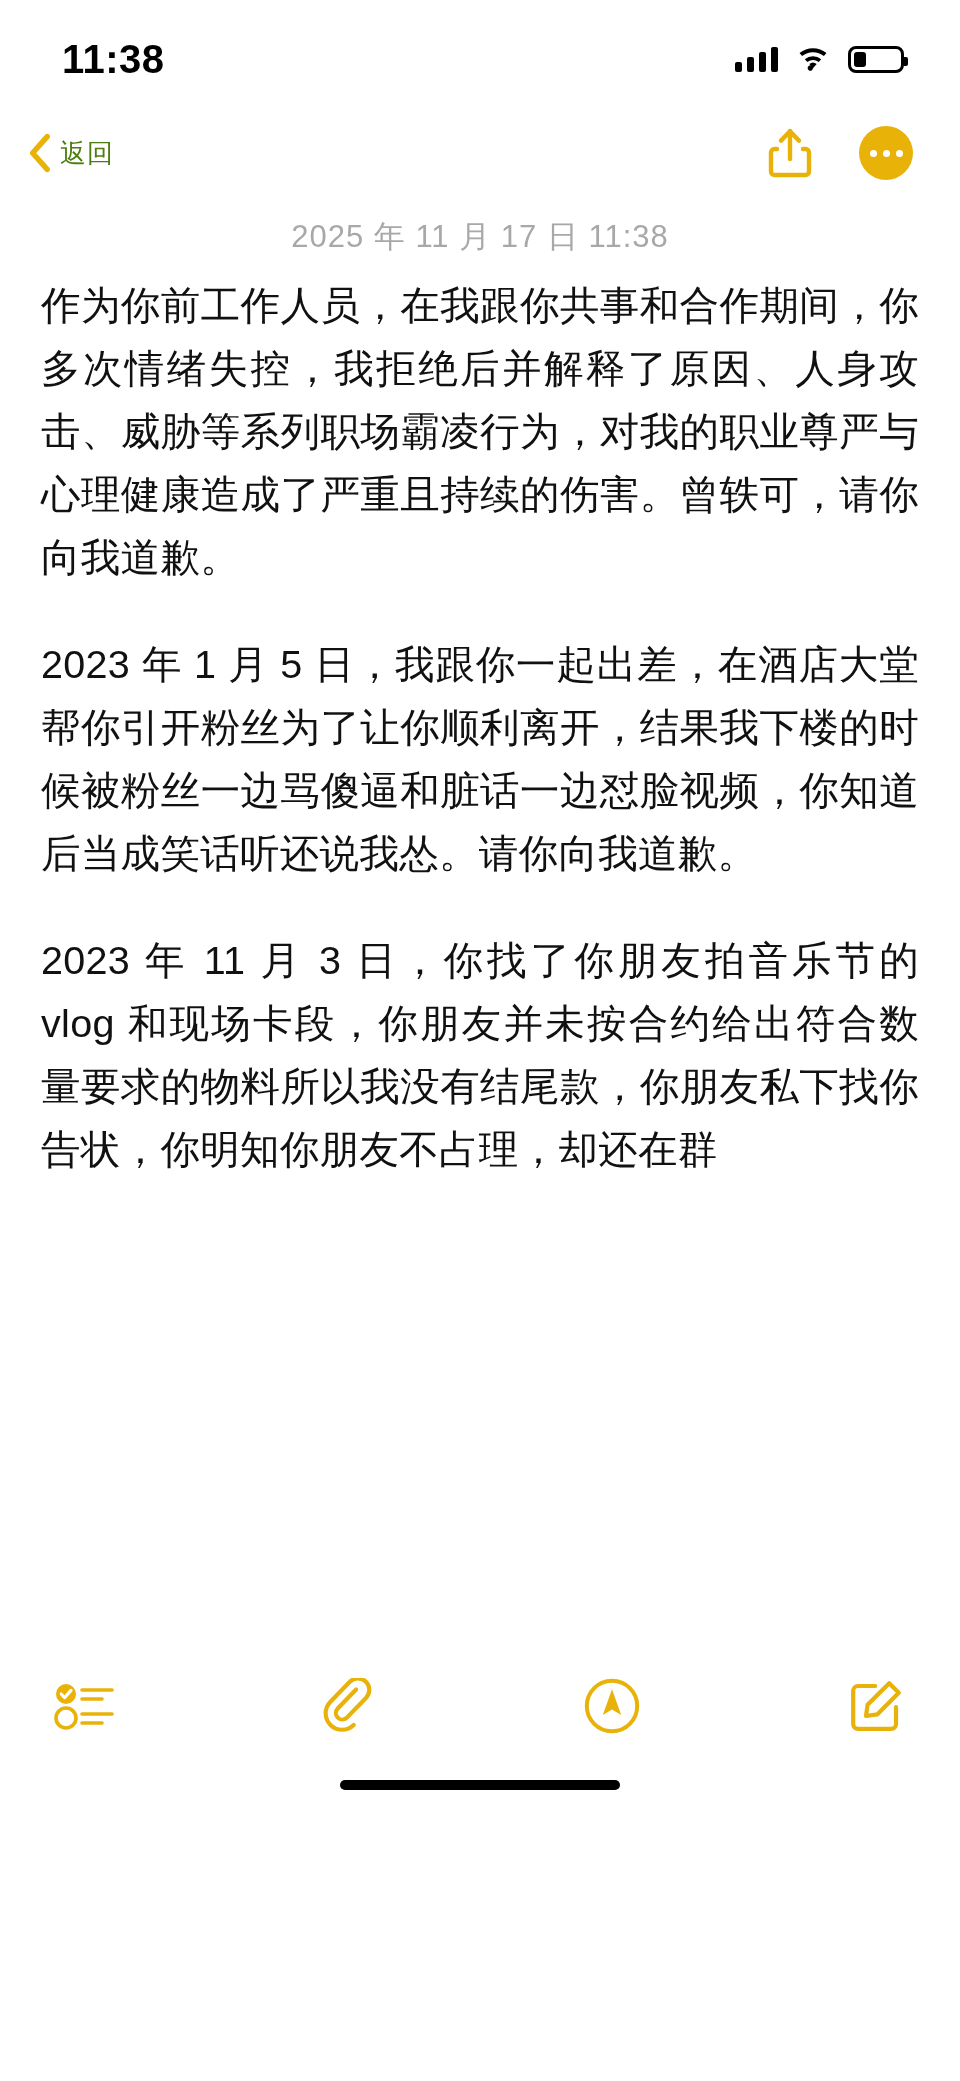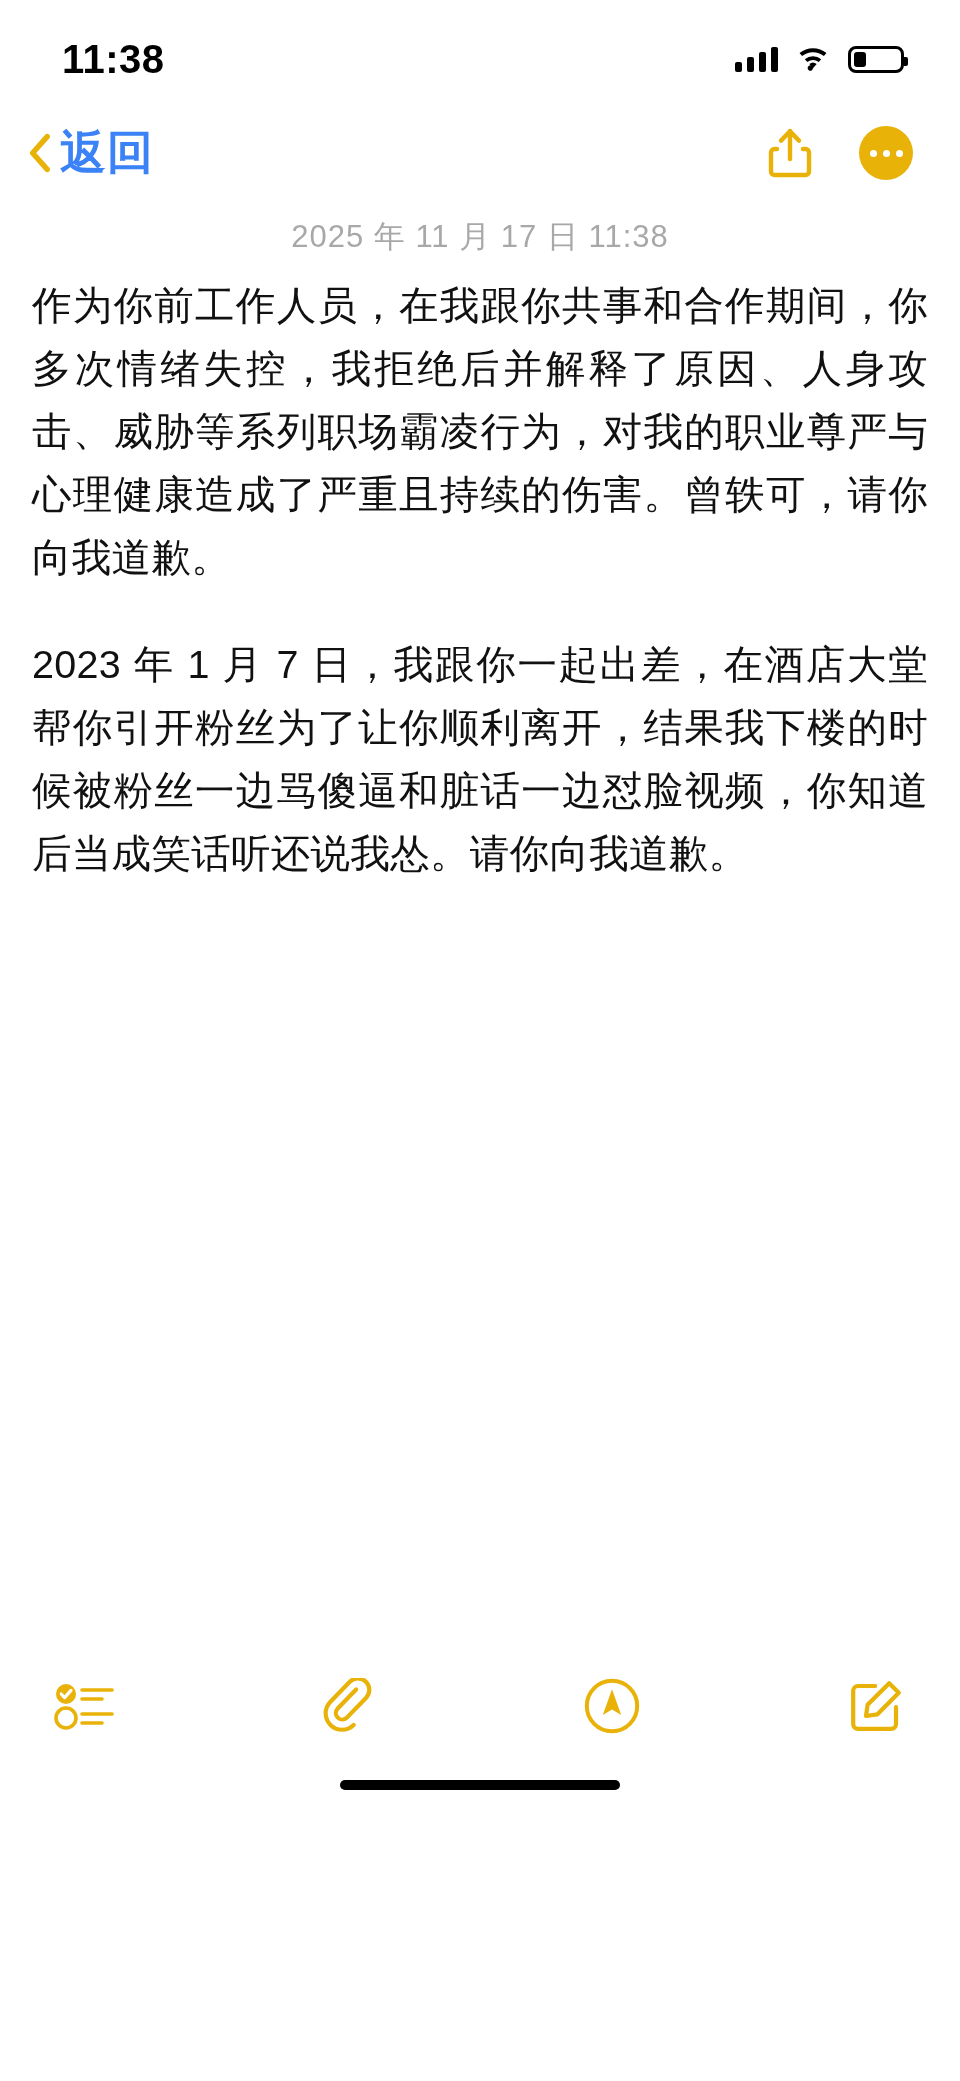--- a/index.html
+++ b/index.html
@@ -93,24 +93,23 @@
   }
   .back-button {
     display: flex;
     align-items: center;
     gap: 8px;
     color: #e9b208;
     cursor: pointer;
   }
   .chev-left { width: 26px; height: 40px; }
   .back-label {
-    font-size: 46px;
-    color: #3b82f6;
+    font-size: 26px;
+    color: #4d7c0f;
     letter-spacing: 1px;
-    font-weight: bold;
   }
   .nav-spacer { flex: 1 1 auto; }
   .nav-actions {
     display: flex;
     align-items: center;
     gap: 40px;
   }
   .icon-btn {
     width: 56px; height: 56px;
     display: flex; align-items: center; justify-content: center;
@@ -126,21 +125,21 @@
   .more-circle span {
     width: 7px; height: 7px; border-radius: 50%;
     background: #fff;
     display: block;
   }
 
   
   .note-scroll {
     flex: 1 1 auto;
     overflow: hidden;
-    padding: 0 32px;
+    padding: 0 41px;
     position: relative;
   }
   .note-date {
     text-align: center;
     color: #a8a8a8;
     font-size: 31px;
     margin: 18px 0 16px;
     letter-spacing: 1px;
   }
   .note-body p {
@@ -231,21 +230,22 @@
             <span></span>
         </div>
       </div>
     </div>
   </div>
 
   <div class="note-scroll">
     <div class="note-date">2025 年 11 月 17 日 11:38</div>
     <div class="note-body">
       <p>作为你前工作人员，在我跟你共事和合作期间，你多次情绪失控，我拒绝后并解释了原因、人身攻击、威胁等系列职场霸凌行为，对我的职业尊严与心理健康造成了严重且持续的伤害。曾轶可，请你向我道歉。</p>
-      <p>2023 年 1 月 7 日，我跟你一起出差，在酒店大堂帮你引开粉丝为了让你顺利离开，结果我下楼的时候被粉丝一边骂傻逼和脏话一边怼脸视频，你知道后当成笑话听还说我怂。请你向我道歉。</p>
+      <p>2023 年 1 月 5 日，我跟你一起出差，在酒店大堂帮你引开粉丝为了让你顺利离开，结果我下楼的时候被粉丝一边骂傻逼和脏话一边怼脸视频，你知道后当成笑话听还说我怂。请你向我道歉。</p>
+      <p>2023 年 11 月 3 日，你找了你朋友拍音乐节的 vlog 和现场卡段，你朋友并未按合约给出符合数量要求的物料所以我没有结尾款，你朋友私下找你告状，你明知你朋友不占理，却还在群</p>
     </div>
   </div>
 
   <div class="toolbar">
     <div class="icon-btn">
       <svg width="60" height="48" viewBox="0 0 30 24">
         <circle cx="6" cy="6" r="5" fill="#e9b208"></circle>
         <polyline points="3.6,6 5.3,7.8 8.5,4.2" fill="none" stroke="#fff" stroke-width="1.6" stroke-linecap="round" stroke-linejoin="round"></polyline>
         <circle cx="6" cy="18" r="5" fill="none" stroke="#e9b208" stroke-width="1.8"></circle>
         <line x1="14" y1="4" x2="29" y2="4" stroke="#e9b208" stroke-width="1.8" stroke-linecap="round"></line>

